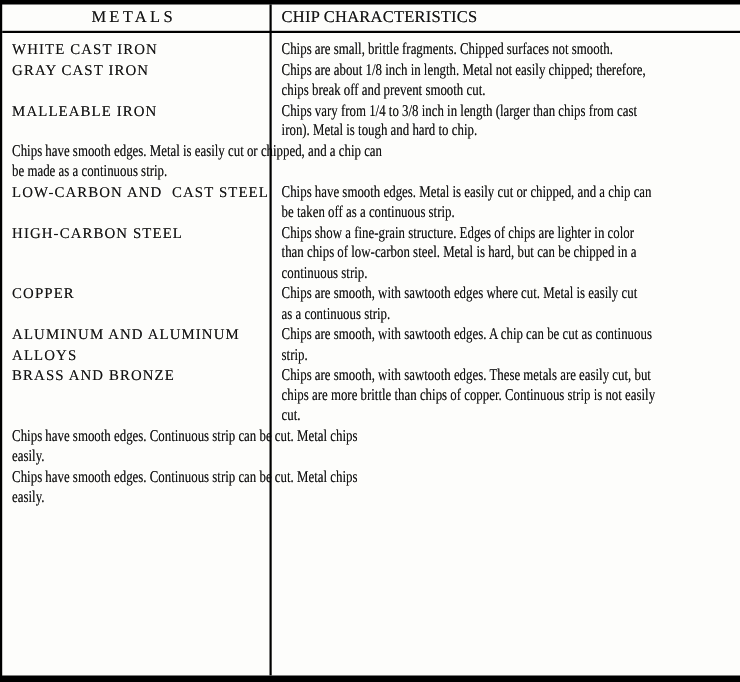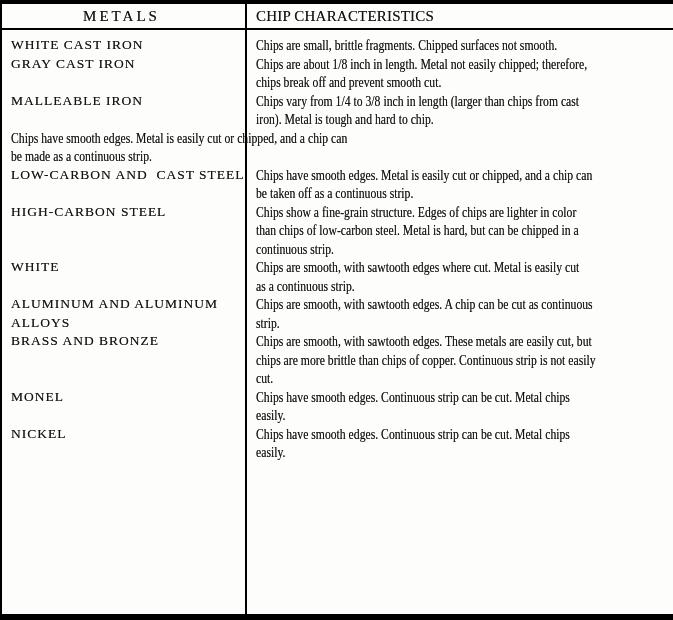--- a/index.html
+++ b/index.html
@@ -138,21 +138,21 @@
         </div>
         <div class="tbl-row">
           <div class="cell-metal">HIGH-CARBON STEEL</div>
           <div class="cell-chars">
             <div class="chars-inner">Chips show a fine-grain structure. Edges of chips are lighter in color
 than chips of low-carbon steel. Metal is hard, but can be chipped in a
 continuous strip.</div>
           </div>
         </div>
         <div class="tbl-row">
-          <div class="cell-metal">WHITE</div>
+          <div class="cell-metal">COPPER</div>
           <div class="cell-chars">
             <div class="chars-inner">Chips are smooth, with sawtooth edges where cut. Metal is easily cut
 as a continuous strip.</div>
           </div>
         </div>
         <div class="tbl-row">
           <div class="cell-metal">ALUMINUM AND ALUMINUM
 ALLOYS</div>
           <div class="cell-chars">
             <div class="chars-inner">Chips are smooth, with sawtooth edges. A chip can be cut as continuous
@@ -161,28 +161,26 @@
         </div>
         <div class="tbl-row">
           <div class="cell-metal">BRASS AND BRONZE</div>
           <div class="cell-chars">
             <div class="chars-inner">Chips are smooth, with sawtooth edges. These metals are easily cut, but
 chips are more brittle than chips of copper. Continuous strip is not easily
 cut.</div>
           </div>
         </div>
         <div class="tbl-row">
-          <div class="cell-metal">MONEL</div>
           <div class="cell-chars">
             <div class="chars-inner">Chips have smooth edges. Continuous strip can be cut. Metal chips
 easily.</div>
           </div>
         </div>
         <div class="tbl-row">
-          <div class="cell-metal">NICKEL</div>
           <div class="cell-chars">
             <div class="chars-inner">Chips have smooth edges. Continuous strip can be cut. Metal chips
 easily.</div>
           </div>
         </div>
       </div>
 
     <div class="col-divider"></div>
   </div>
 </div>

